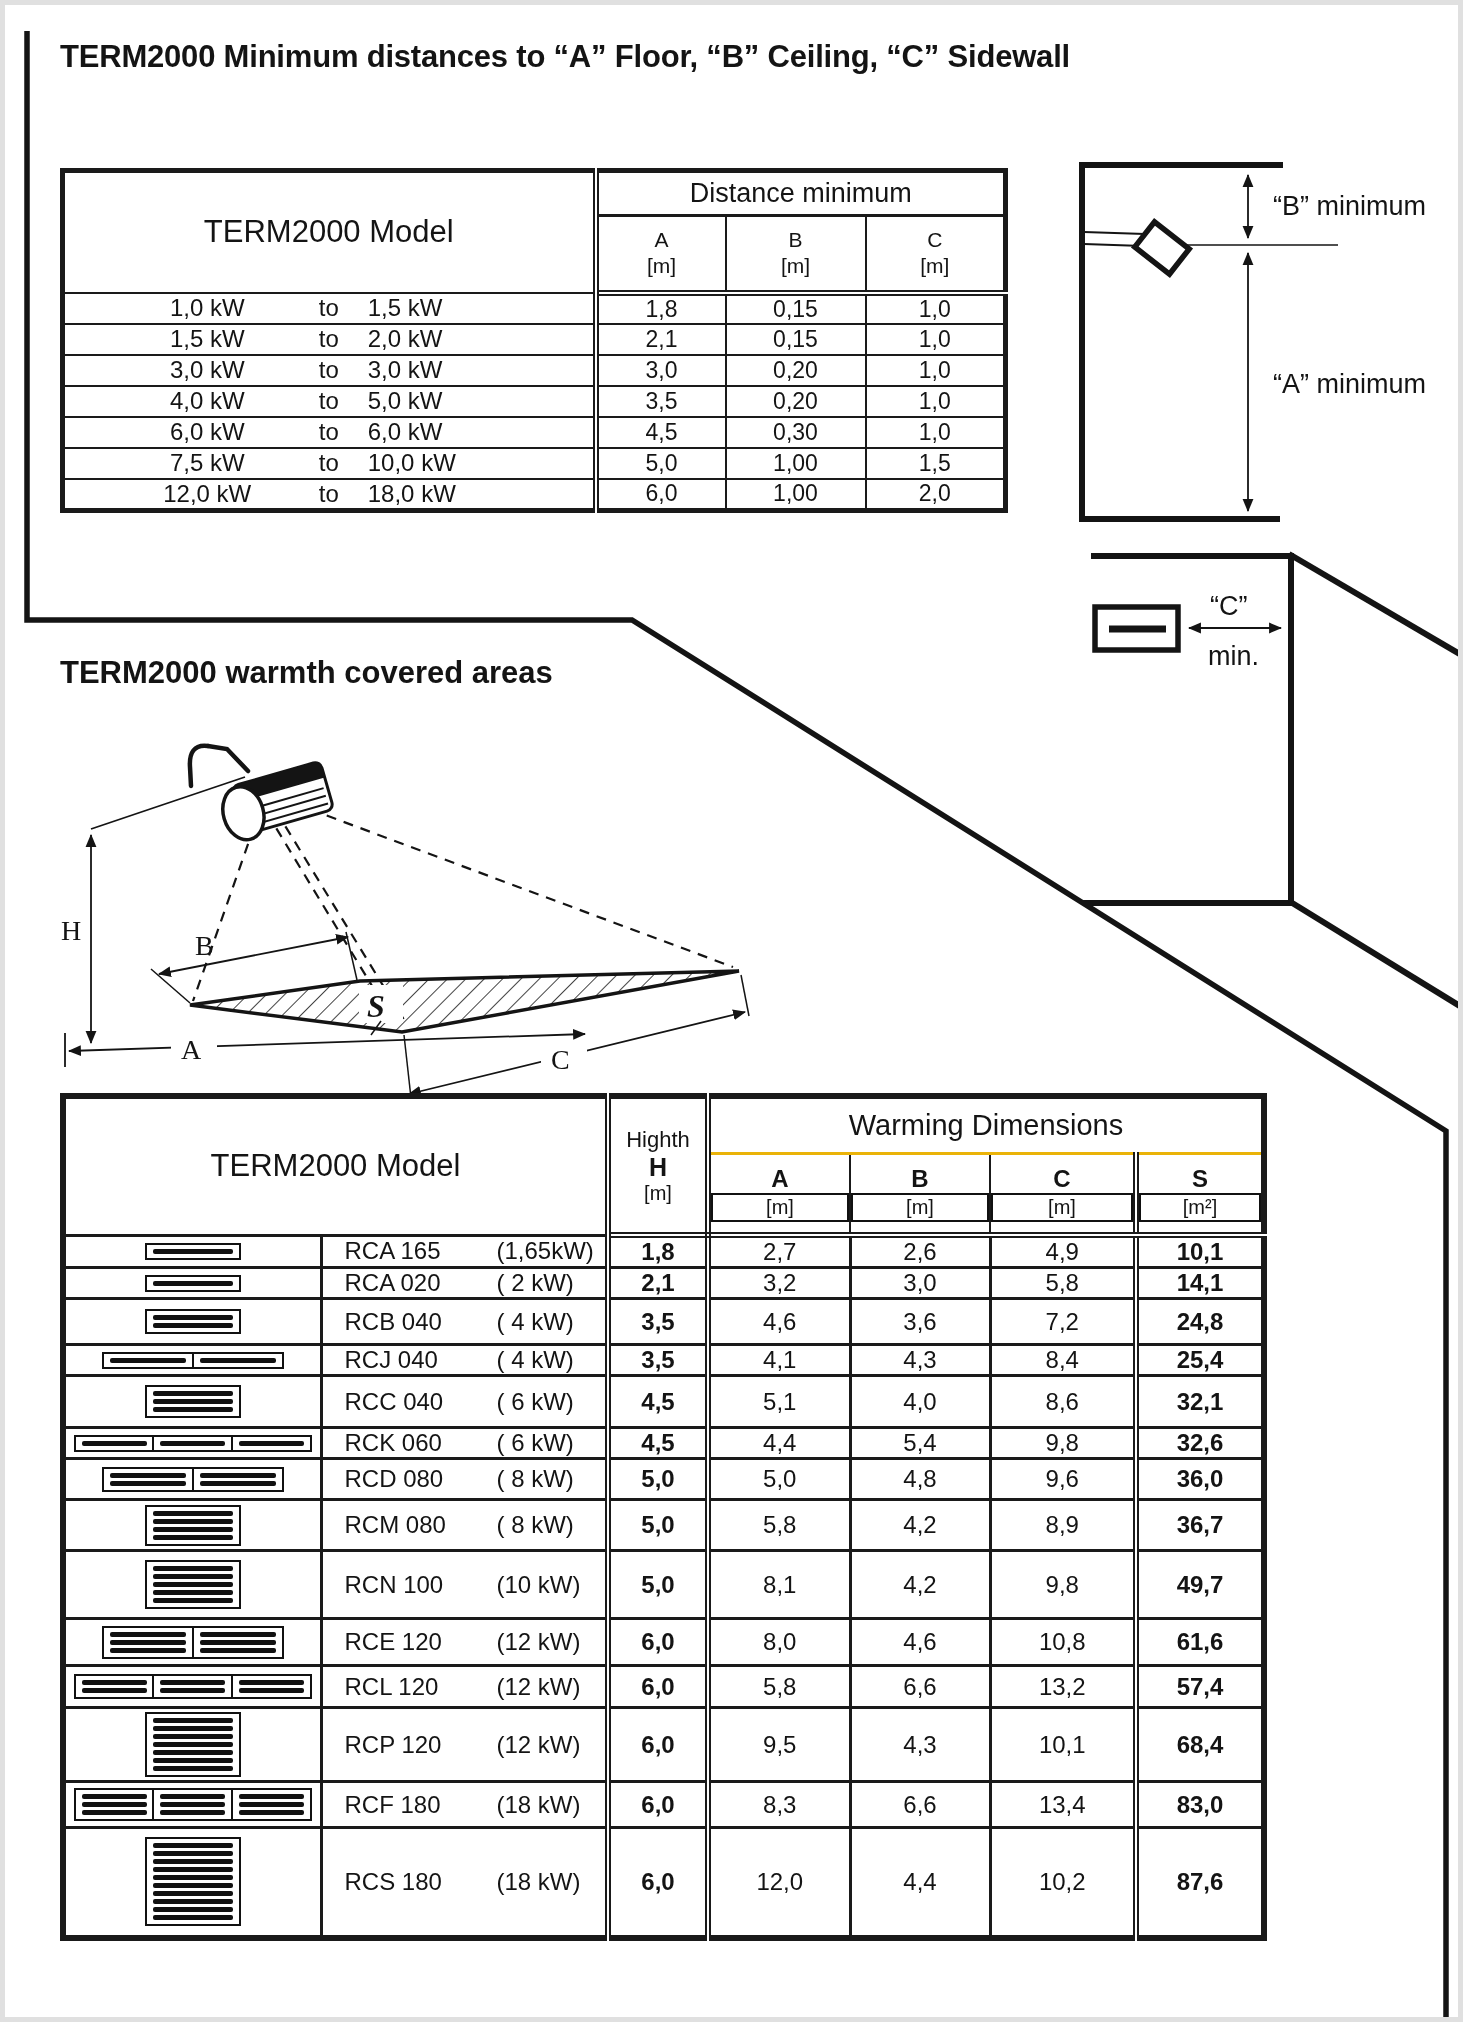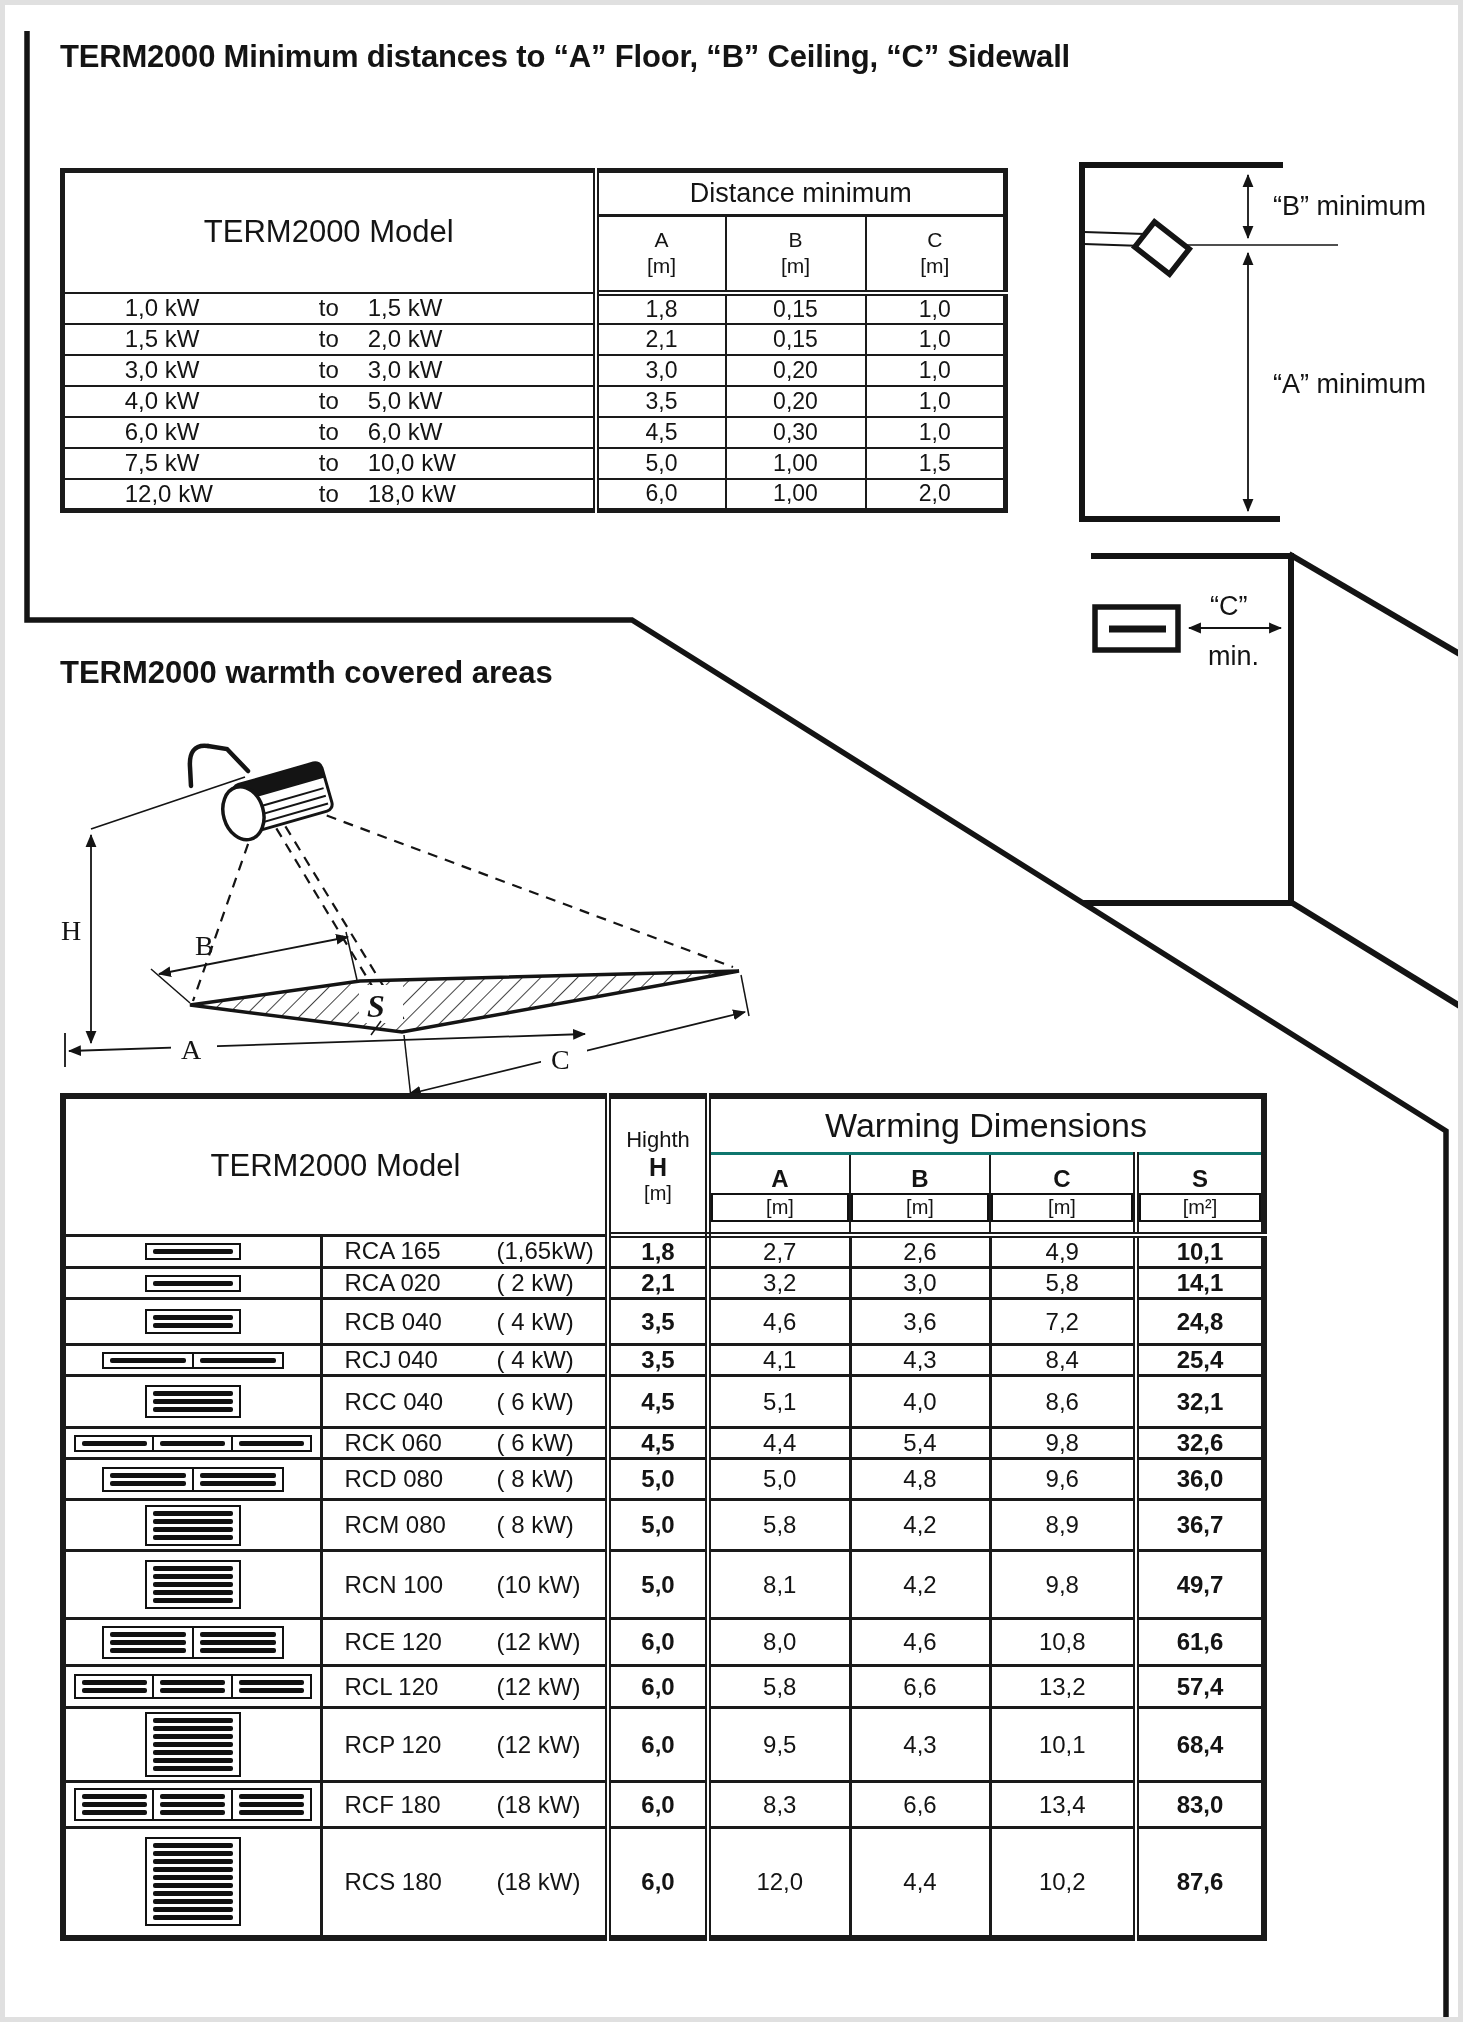--- a/index.html
+++ b/index.html
@@ -24,32 +24,32 @@
   td{border:2.5px solid #1a1a1a;text-align:center;vertical-align:middle;padding:0;}
 
   
   #t1{position:absolute;left:55px;top:163px;width:943px;border:5px solid #1a1a1a;}
   #t1 .model-h{font-size:31px;border-right:6px double #1a1a1a;}
   #t1 .group-h{font-size:27px;border-bottom:3px solid #1a1a1a;height:45px;}
   #t1 .col-h{font-size:21px;line-height:1.25;border-bottom:6px double #1a1a1a;height:77px;}
   #t1 tbody tr{height:31px;}
   #t1 tbody td{font-size:23px;}
   #t1 tbody td.mcell{font-size:24px;border-right:6px double #1a1a1a;}
-  .rf{display:inline-block;width:165px;text-align:left;}
+  .rf{display:inline-block;width:165px;text-align:center;}
   .rt{display:inline-block;width:78px;text-align:center;}
   .rl{display:inline-block;width:165px;text-align:left;}
 
   
   #t2{position:absolute;left:55px;top:1088px;width:1201px;border:6px solid #1a1a1a;}
   #t2 .model-h{font-size:31px;border-right:6px double #1a1a1a;}
   #t2 .hcol{border-right:6px double #1a1a1a;border-bottom:6px double #1a1a1a;}
   #t2 .hcol .l1{font-size:22px;}
   #t2 .hcol .l2{font-size:25px;font-weight:bold;}
   #t2 .hcol .l3{font-size:20px;}
-  #t2 .group-h{font-size:34px;border-bottom:3px solid #0f766e;height:57px;}
+  #t2 .group-h{font-size:29px;border-bottom:3px solid #eab308;height:57px;}
   #t2 .col-h{border-bottom:6px double #1a1a1a;height:82px;}
   #t2 .col-h .lab{font-size:24px;font-weight:bold;}
   #t2 .col-h .unit{font-size:20px;}
   #t2 .col-s{border-left:6px double #1a1a1a;}
   #t2 tbody td{font-size:24px;border-width:3px;}
   #t2 tbody td.icon-cell{border-right:2.5px solid #1a1a1a;}
   #t2 tbody td.model-cell{text-align:left;padding-left:22px;border-right:6px double #1a1a1a;}
   #t2 tbody td.h-cell{font-weight:bold;border-right:6px double #1a1a1a;}
   #t2 tbody td.s-cell{font-weight:bold;border-left:6px double #1a1a1a;}
   .mname{display:inline-block;width:152px;}

